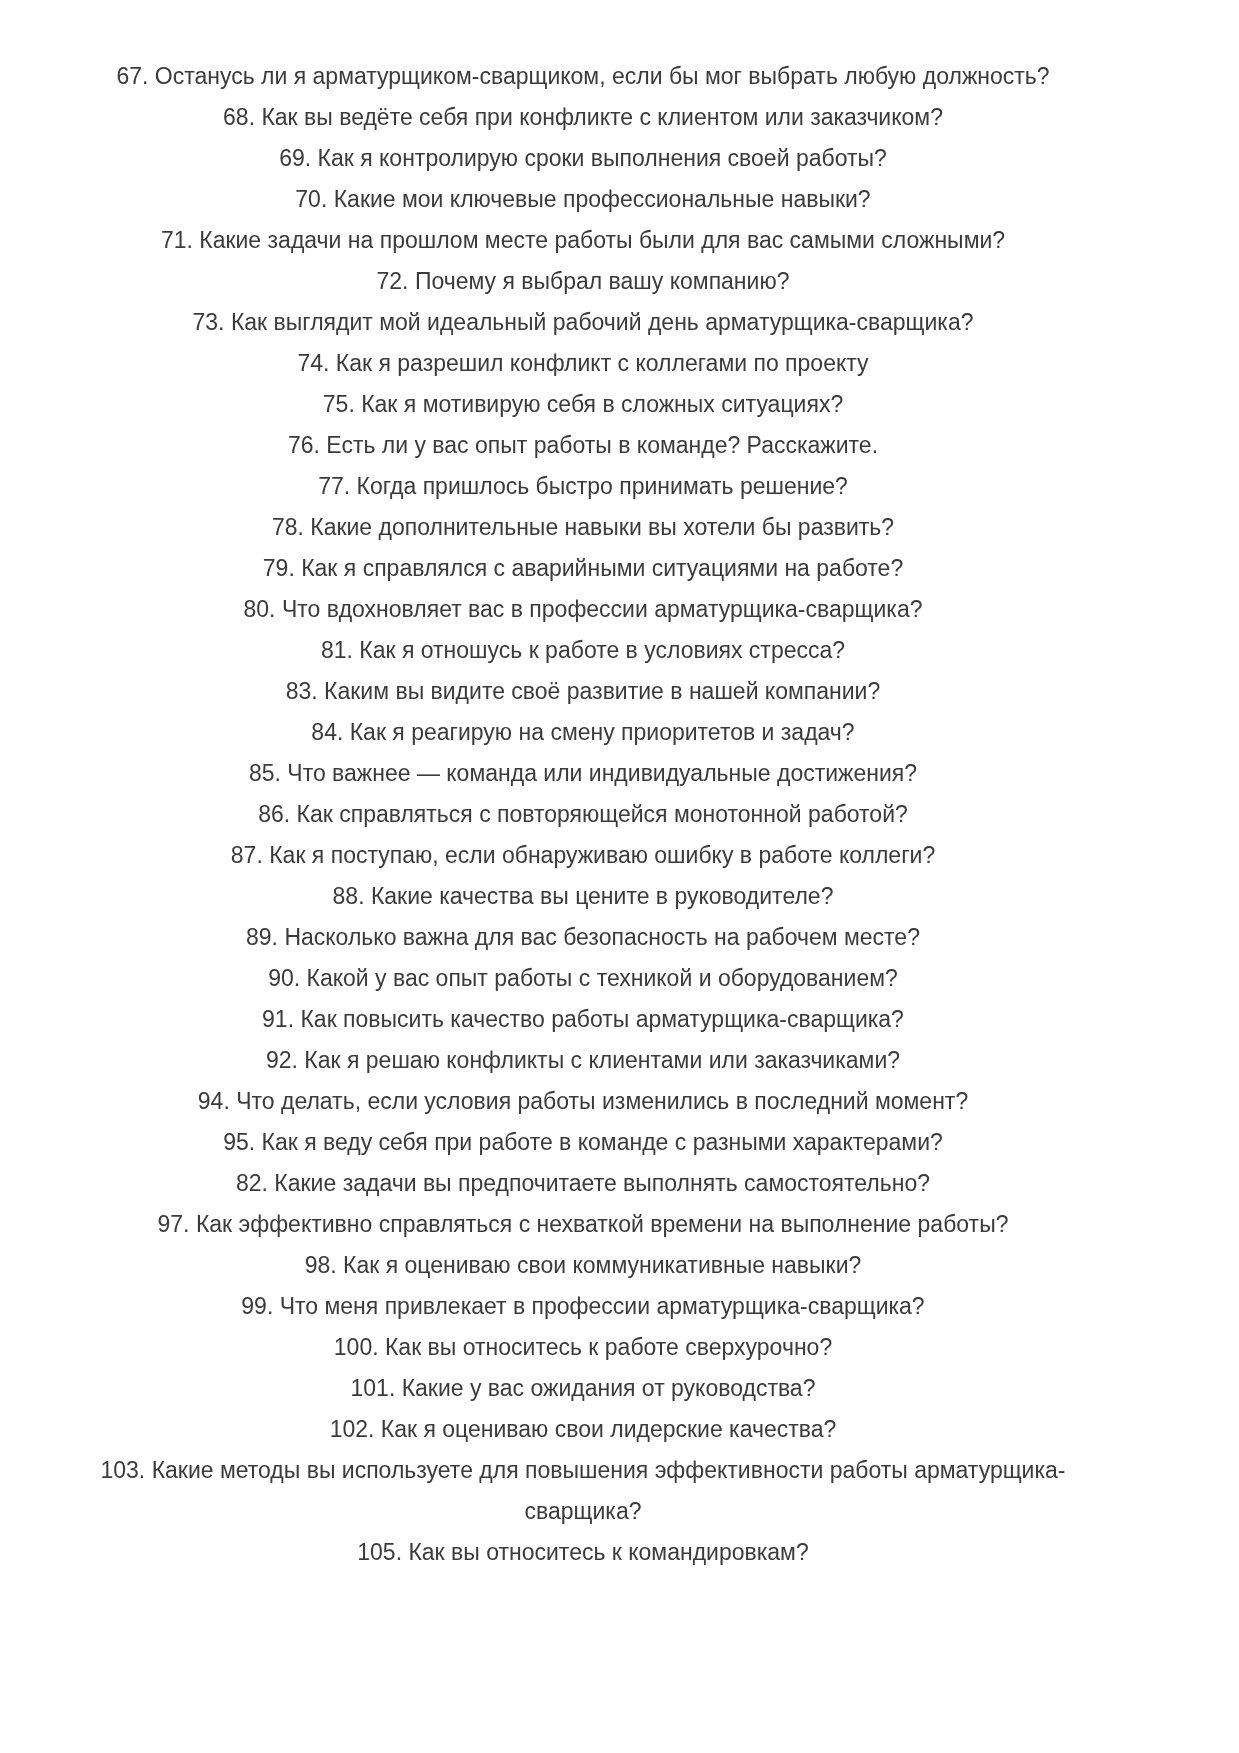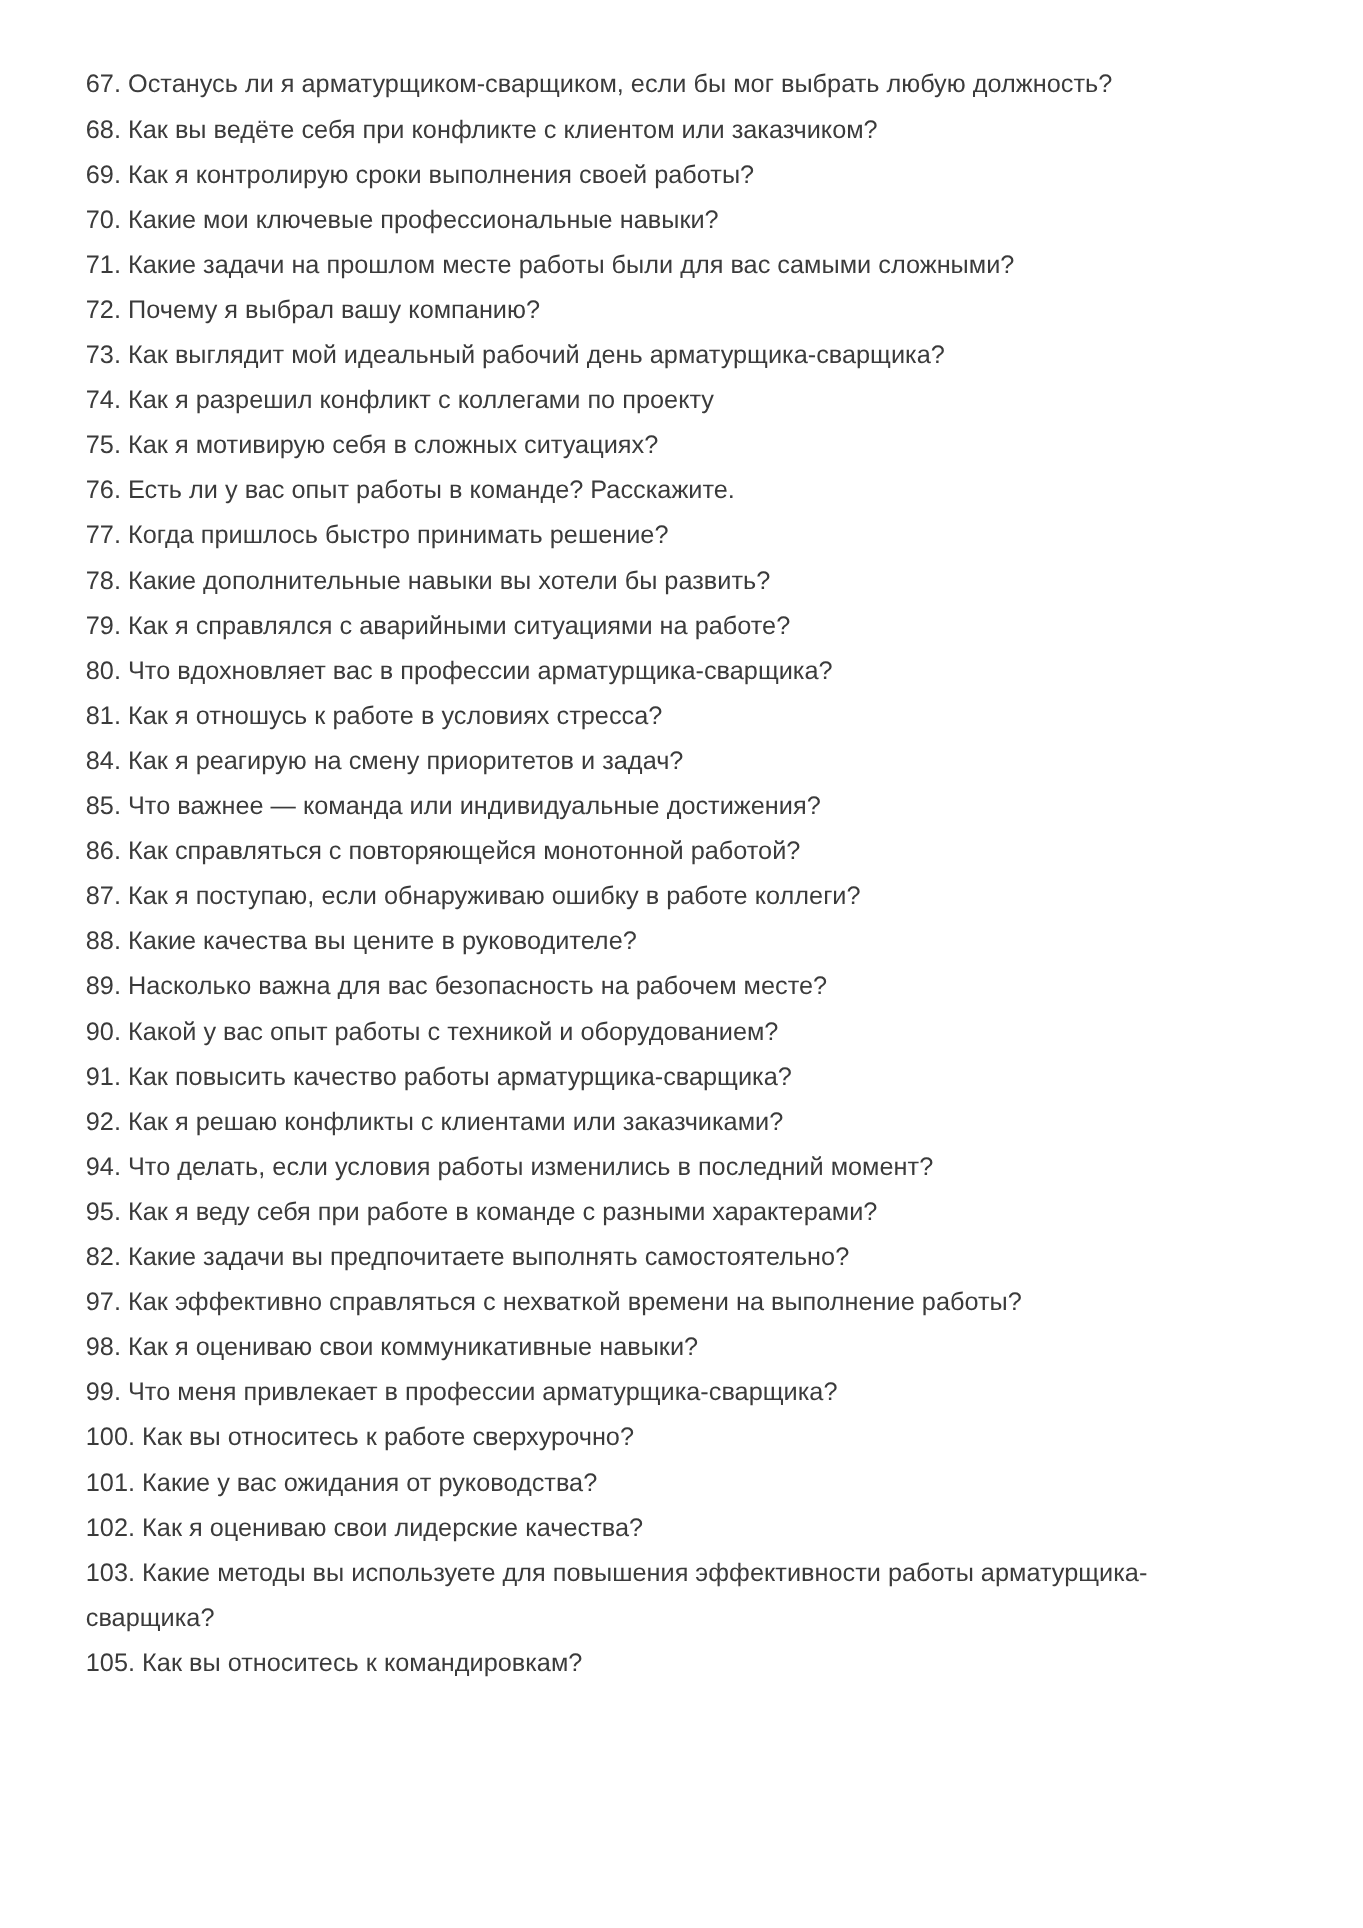--- a/index.html
+++ b/index.html
@@ -15,21 +15,21 @@
   .doc {
     box-sizing: border-box;
     width: 1239px;
     padding: 56px 151px 0 78px;
   }
   .q-line {
     font-family: "Liberation Sans", sans-serif;
     font-size: 23px;
     line-height: 41px;
     color: #3b3b3b;
-    text-align: left;
+    text-align: center;
     word-break: normal;
   }
 </style>
 </head>
 <body>
 
 <main class="doc">
   <section id="question-list" class="question-list">
       <div class="q-line">67. Останусь ли я арматурщиком-сварщиком, если бы мог выбрать любую должность?</div>
       <div class="q-line">68. Как вы ведёте себя при конфликте с клиентом или заказчиком?</div>
@@ -39,20 +39,21 @@
       <div class="q-line">72. Почему я выбрал вашу компанию?</div>
       <div class="q-line">73. Как выглядит мой идеальный рабочий день арматурщика-сварщика?</div>
       <div class="q-line">74. Как я разрешил конфликт с коллегами по проекту</div>
       <div class="q-line">75. Как я мотивирую себя в сложных ситуациях?</div>
       <div class="q-line">76. Есть ли у вас опыт работы в команде? Расскажите.</div>
       <div class="q-line">77. Когда пришлось быстро принимать решение?</div>
       <div class="q-line">78. Какие дополнительные навыки вы хотели бы развить?</div>
       <div class="q-line">79. Как я справлялся с аварийными ситуациями на работе?</div>
       <div class="q-line">80. Что вдохновляет вас в профессии арматурщика-сварщика?</div>
       <div class="q-line">81. Как я отношусь к работе в условиях стресса?</div>
+      <div class="q-line">83. Каким вы видите своё развитие в нашей компании?</div>
       <div class="q-line">84. Как я реагирую на смену приоритетов и задач?</div>
       <div class="q-line">85. Что важнее — команда или индивидуальные достижения?</div>
       <div class="q-line">86. Как справляться с повторяющейся монотонной работой?</div>
       <div class="q-line">87. Как я поступаю, если обнаруживаю ошибку в работе коллеги?</div>
       <div class="q-line">88. Какие качества вы цените в руководителе?</div>
       <div class="q-line">89. Насколько важна для вас безопасность на рабочем месте?</div>
       <div class="q-line">90. Какой у вас опыт работы с техникой и оборудованием?</div>
       <div class="q-line">91. Как повысить качество работы арматурщика-сварщика?</div>
       <div class="q-line">92. Как я решаю конфликты с клиентами или заказчиками?</div>
       <div class="q-line">94. Что делать, если условия работы изменились в последний момент?</div>

